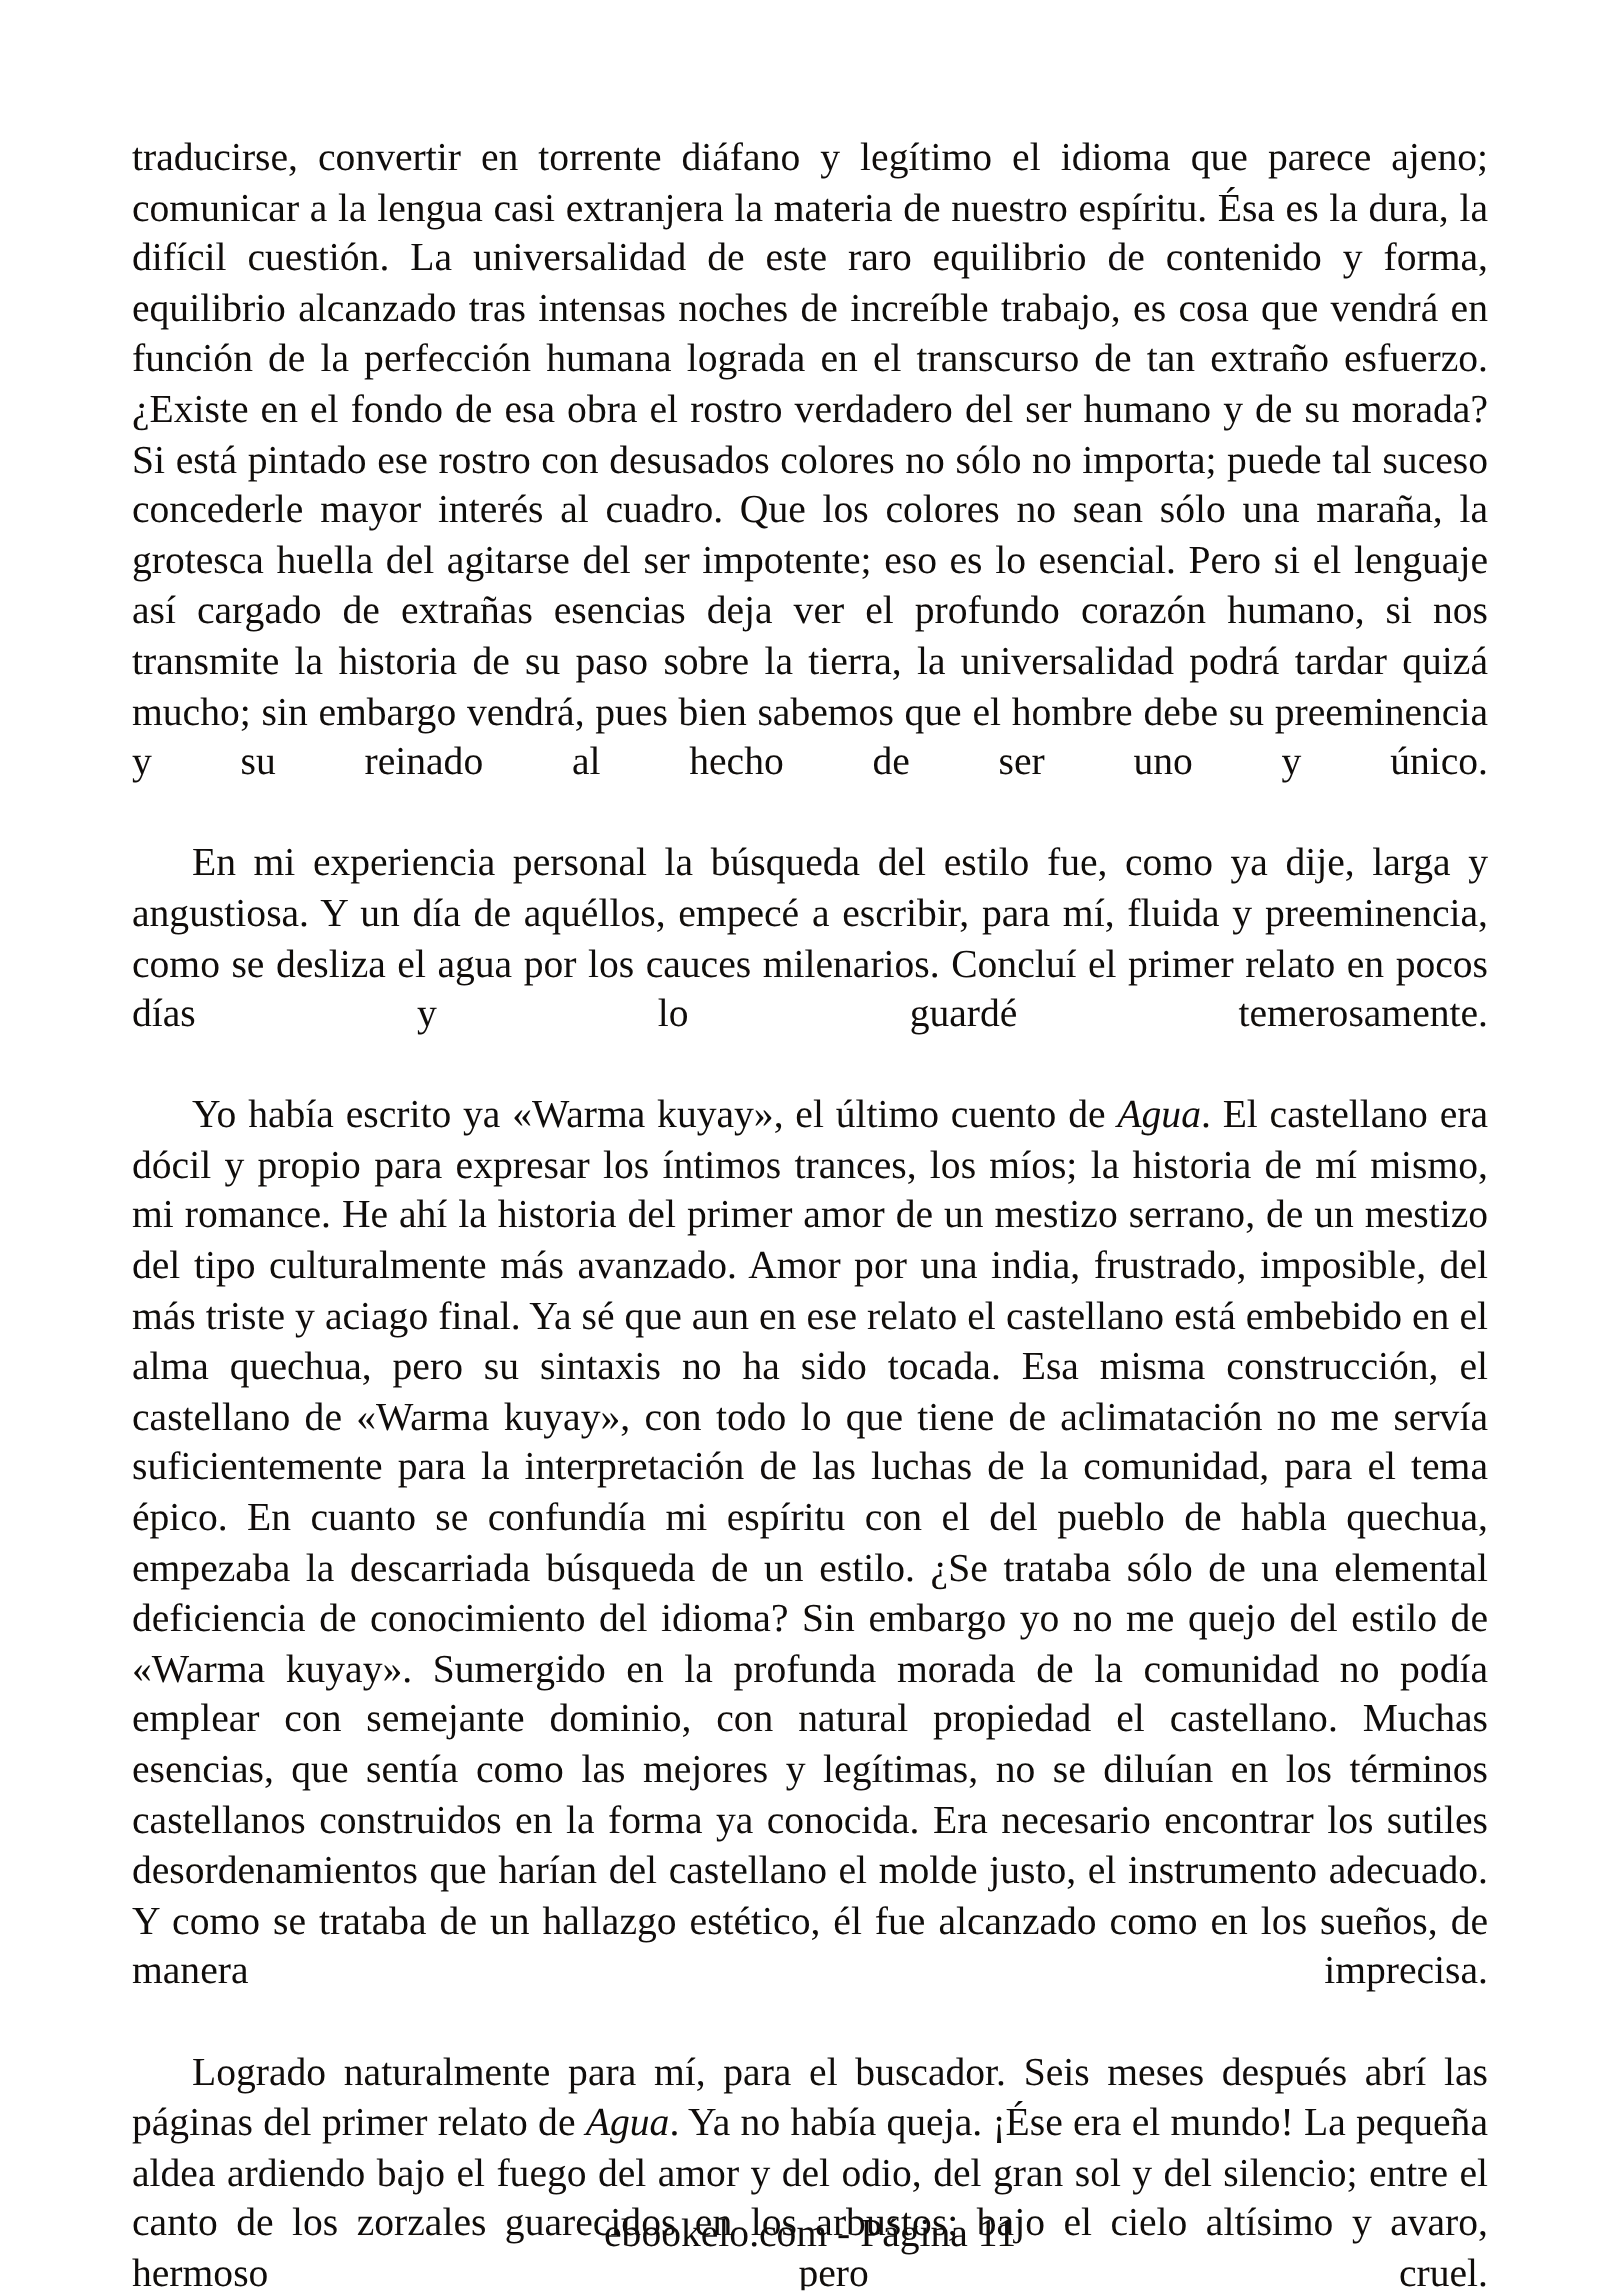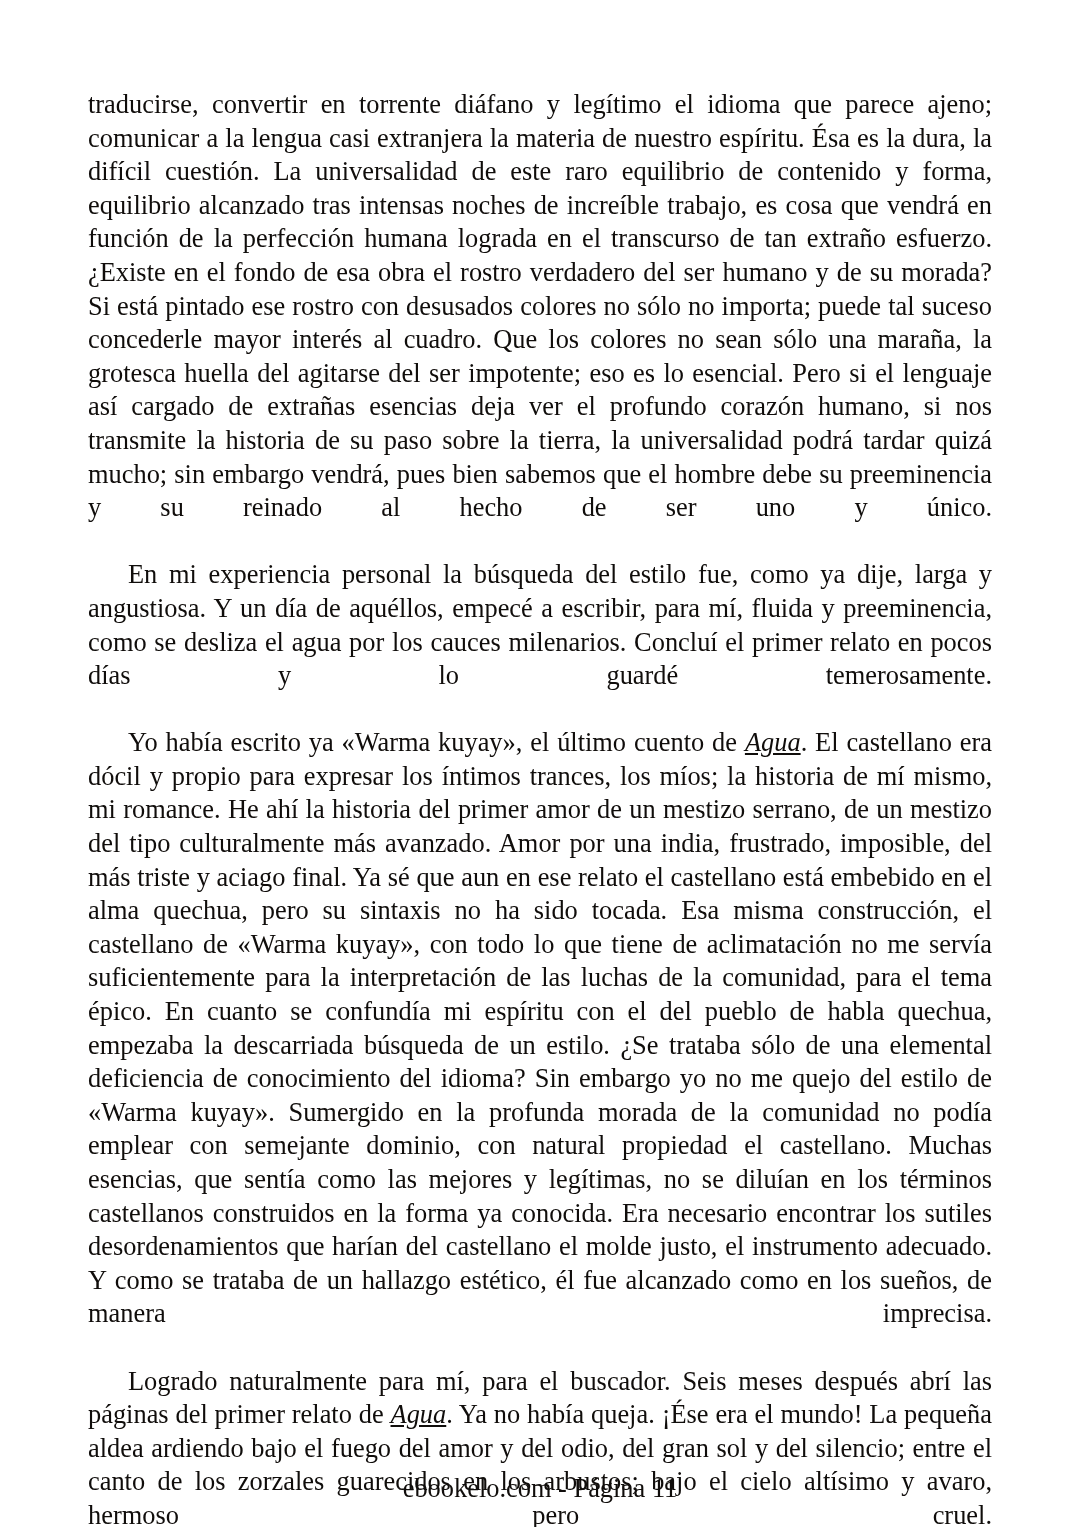--- a/index.html
+++ b/index.html
@@ -53,21 +53,20 @@
 
   
   p.para::after {
     content: "";
     display: inline-block;
     width: 100%;
   }
 
   em.title-italic {
     font-style: italic;
-    text-decoration: underline;
   }
 
   .footer {
     position: absolute;
     left: 0;
     top: 1472px;
     width: 1080px;
     text-align: center;
     font-size: 26.4px;
     line-height: 32px;

